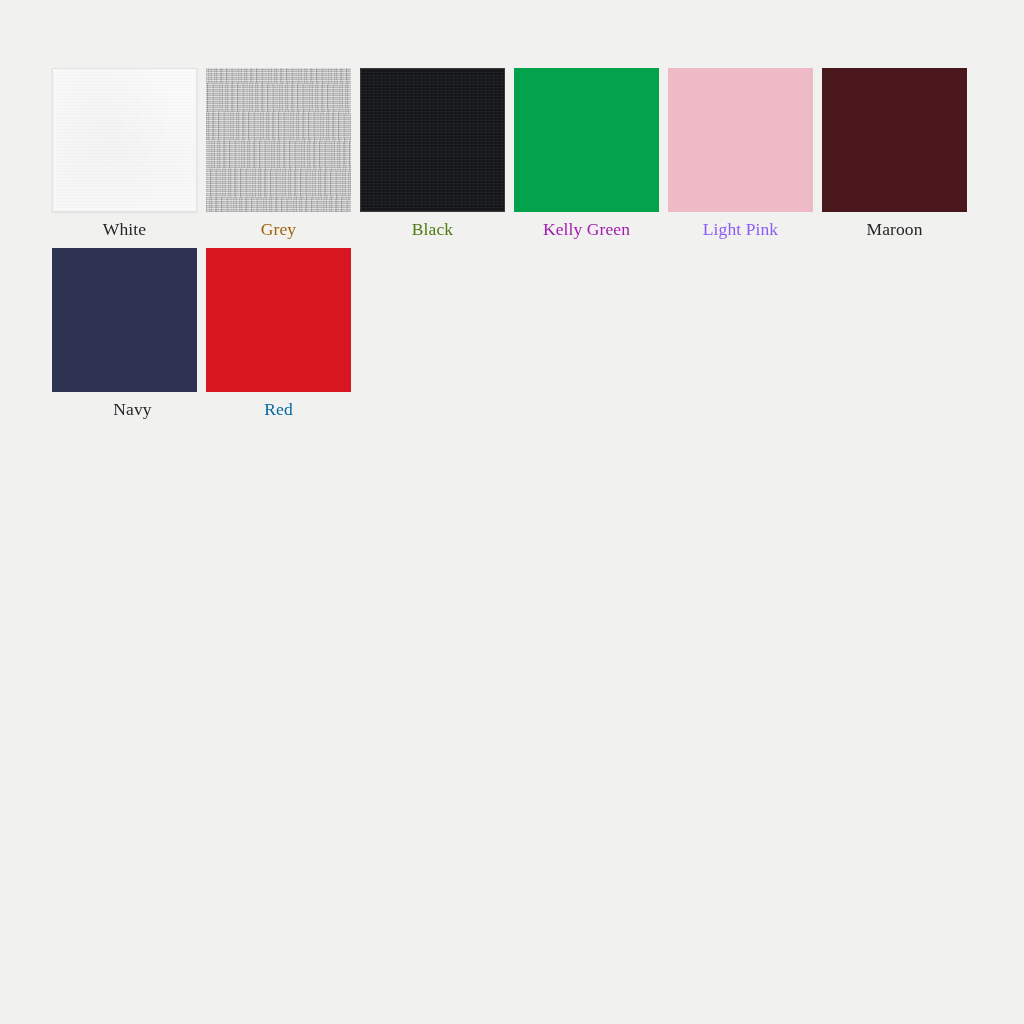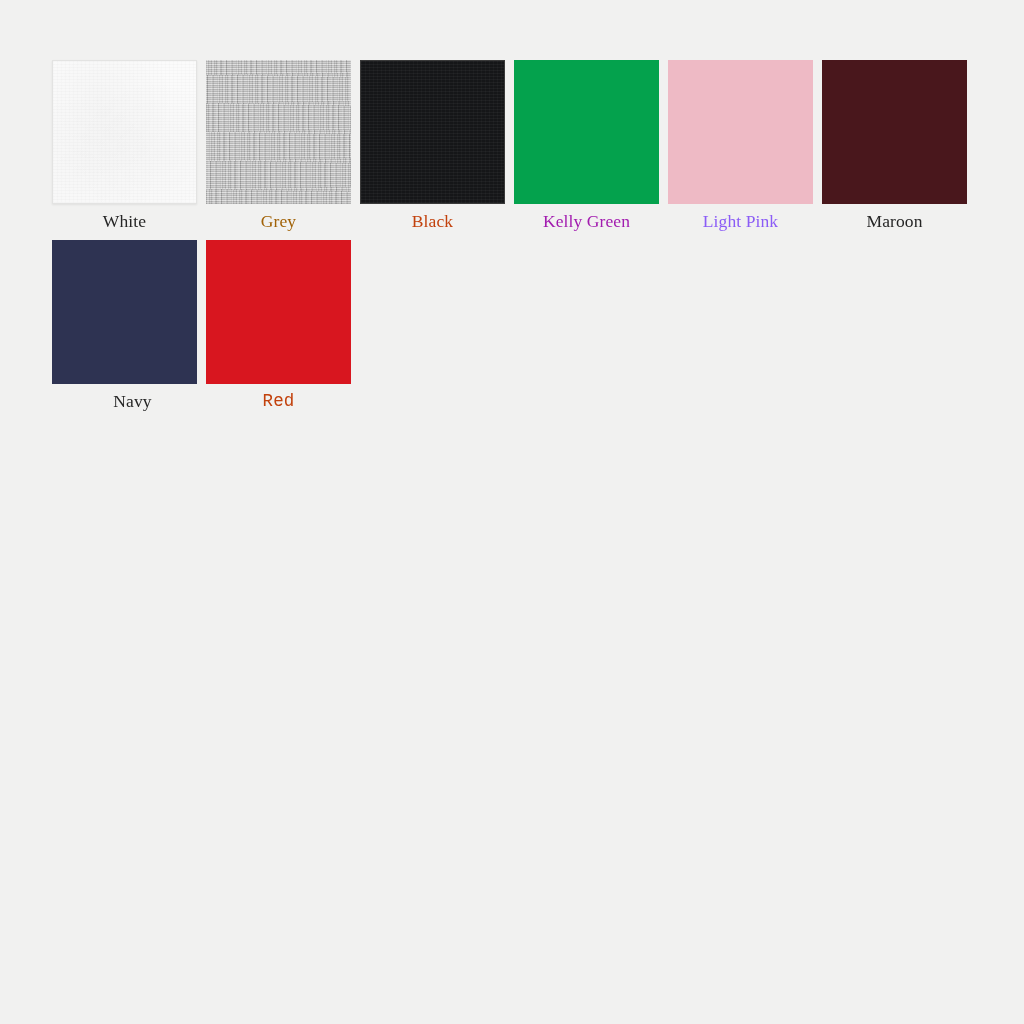--- a/index.html
+++ b/index.html
@@ -12,21 +12,21 @@
     height: 1024px;
     background: #f1f1f0;
     font-family: "Liberation Serif", "DejaVu Serif", serif;
     -webkit-font-smoothing: antialiased;
     overflow: hidden;
   }
 
   #swatch-board {
     position: absolute;
     left: 0;
-    top: 8px;
+    top: 16px;
     width: 1024px;
     height: 831px;
   }
 
   .swatch-row {
     position: absolute;
     left: 52px;
     display: flex;
     align-items: flex-start;
   }
@@ -145,21 +145,21 @@
       <div class="swatch-label" style="color: rgb(38, 38, 38);">White</div>
     </div>
 
     <div class="swatch-cell">
       <div class="swatch-chip tex-heather" style="background-color: rgb(180, 180, 180);"></div>
       <div class="swatch-label" style="color: #a16207;">Grey</div>
     </div>
 
     <div class="swatch-cell">
       <div class="swatch-chip tex-knit thin-outline" style="background-color: rgb(23, 24, 26);"></div>
-      <div class="swatch-label" style="color: #c2410c;">Black</div>
+      <div class="swatch-label" style="color: #4d7c0f;">Black</div>
     </div>
 
     <div class="swatch-cell">
       <div class="swatch-chip" style="background-color: rgb(4, 162, 77);"></div>
       <div class="swatch-label" style="color: #a21caf;">Kelly Green</div>
     </div>
 
     <div class="swatch-cell">
       <div class="swatch-chip" style="background-color: rgb(238, 186, 197);"></div>
       <div class="swatch-label" style="color: #8b5cf6;">Light Pink</div>
@@ -175,19 +175,19 @@
   <div class="swatch-row" id="swatch-row-2">
 
 
     <div class="swatch-cell">
       <div class="swatch-chip" style="background-color: rgb(46, 51, 82);"></div>
       <div class="swatch-label" style="color: rgb(38, 38, 38); margin-left: 16px;">Navy</div>
     </div>
 
     <div class="swatch-cell">
       <div class="swatch-chip" style="background-color: rgb(216, 22, 31);"></div>
-      <div class="swatch-label" style="color: #c2410c; font-family: Liberation Mono, monospace;">Red</div>
+      <div class="swatch-label" style="color: #0369a1;">Red</div>
     </div>
 
 
   </div>
 
 </div>
 
 </body></html>

